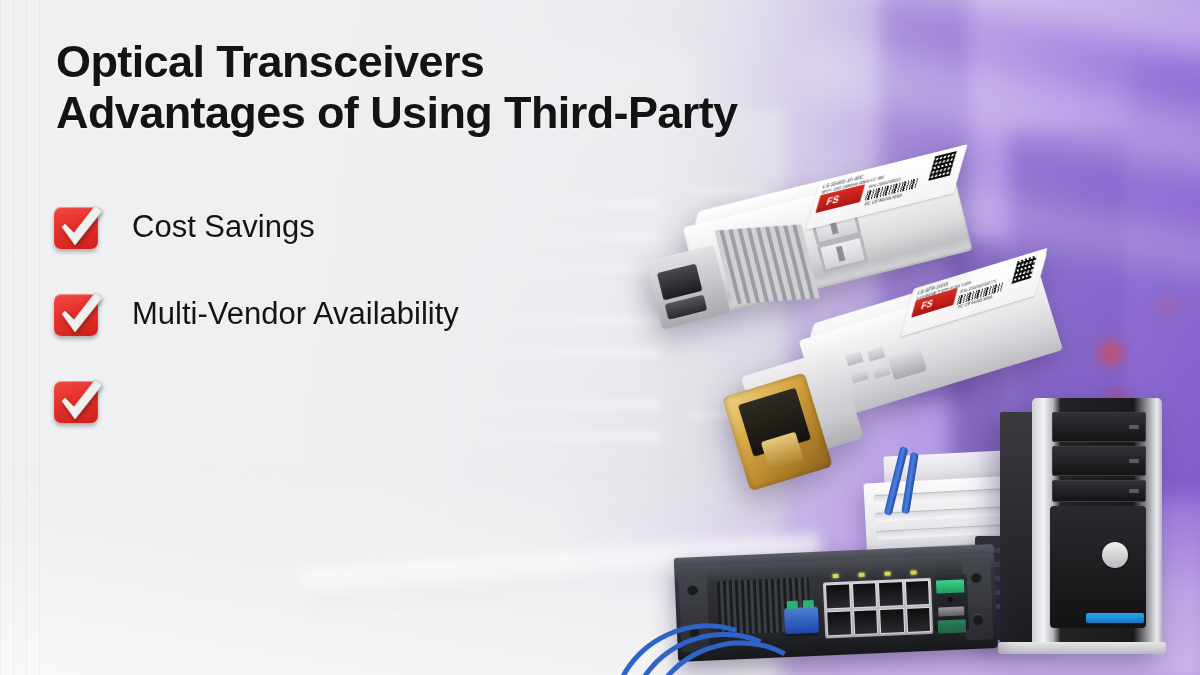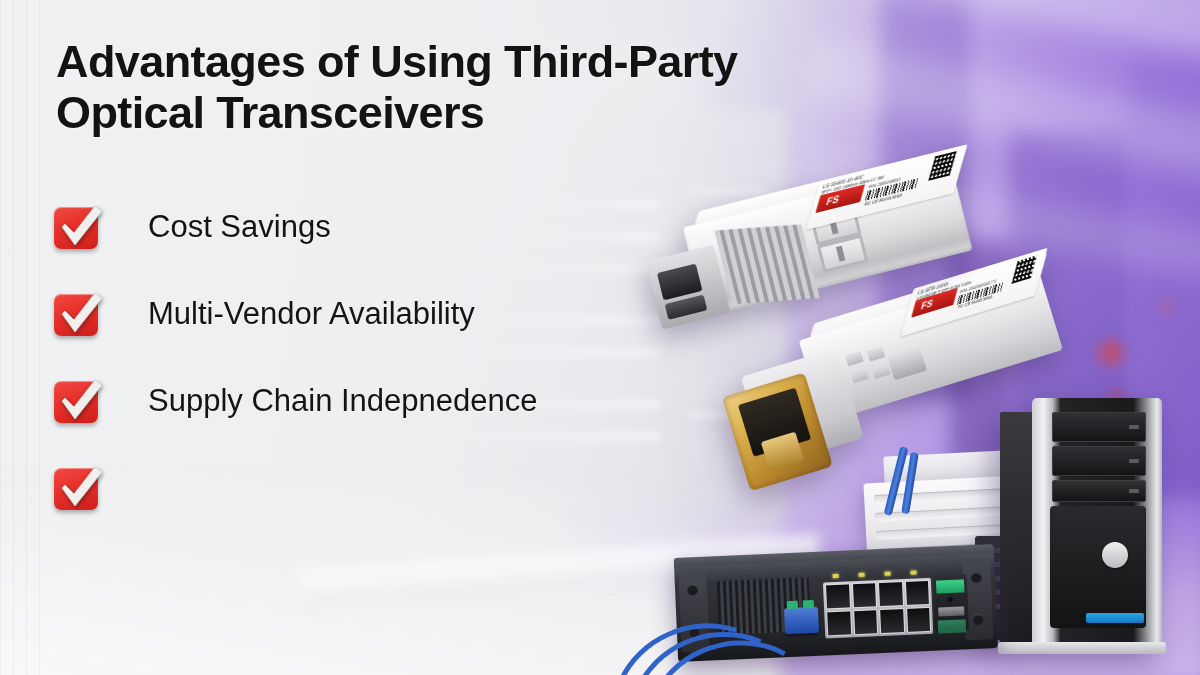--- a/index.html
+++ b/index.html
@@ -85,21 +85,21 @@
 
   
   .list{position:absolute;left:52px;top:200px;}
   .item{display:flex;align-items:center;height:54px;margin-bottom:33px;}
   .cbox{position:relative;width:50px;height:48px;flex:0 0 50px;}
   .cbox .sq{position:absolute;left:2px;top:4px;width:44px;height:42px;border-radius:7px;
     background:linear-gradient(160deg,#ef4a44 0%,#e8322c 40%,#cf1f1b 100%);
     box-shadow:0 3px 4px rgba(0,0,0,.28), inset 0 1px 1px rgba(255,255,255,.45);}
   .cbox svg{position:absolute;left:0;top:-4px;width:52px;height:54px;
     filter:drop-shadow(1px 2px 2px rgba(0,0,0,.35));}
-  .label{font-size:31px;color:#141414;margin-left:46px;white-space:nowrap;
+  .label{font-size:31px;color:#141414;margin-left:30px;white-space:nowrap;
     text-shadow:0 1px 1px rgba(255,255,255,.6);}
 
   
   .mod{position:absolute;filter:drop-shadow(-6px 10px 14px rgba(60,40,90,.35));}
   .mod1{left:648px;top:176px;width:320px;height:150px;transform:rotate(-14deg);}
   .body1{position:absolute;left:44px;top:22px;width:276px;height:92px;border-radius:4px;
     background:linear-gradient(180deg,#fdfdfd 0%,#f2f2f3 26%,#dcdcde 62%,#c0c0c4 86%,#d9d9dc 100%);
     box-shadow:inset 0 -2px 3px rgba(0,0,0,.15);}
   .top1{position:absolute;left:56px;top:10px;width:268px;height:26px;
     background:linear-gradient(180deg,#ffffff,#e7e7e9);transform:skewX(-30deg);border-radius:3px;}
@@ -400,22 +400,22 @@
       <div class="code" style="left:5px;top:3px;font-size:5.2px">LS-S5400-10-40C</div>
       <div class="code" style="left:5px;top:9px;font-size:4.4px">SFP+ 10G 1550nm 40km LC SM</div>
       <div class="code" style="left:56px;top:15px;font-size:4.2px">P/N: 2001250013</div>
       <div class="code" style="left:57px;top:31px;font-size:4.6px">FC  CE  RoHS  MSA</div>
       <div class="bars" style="left:56px;top:21px;width:52px;height:9px"></div>
       <div class="qr" style="left:120px;top:4px;width:22px;height:22px"></div>
     </div>
   </div>
 
   <div class="headline">
+    <span class="l">Optical Transceivers</span>
     <span class="l">Advantages of Using Third-Party</span>
-    <span class="l">Optical Transceivers</span>
   </div>
 
   <div class="list">
 
     <div class="item">
       <div class="cbox">
         <div class="sq"></div>
         <svg viewBox="0 0 52 54">
           <path d="M10 28 L13 25 L22 34 L43 7 L50 12 L23 46 Z" fill="#f0f0ef" stroke="#cfcfcd" stroke-width="1"></path>
         </svg>
@@ -426,33 +426,24 @@
     <div class="item">
       <div class="cbox">
         <div class="sq"></div>
         <svg viewBox="0 0 52 54">
           <path d="M10 28 L13 25 L22 34 L43 7 L50 12 L23 46 Z" fill="#f0f0ef" stroke="#cfcfcd" stroke-width="1"></path>
         </svg>
       </div>
       <div class="label">Multi-Vendor Availability</div>
     </div>
 
+
     <div class="item">
       <div class="cbox">
         <div class="sq"></div>
         <svg viewBox="0 0 52 54">
           <path d="M10 28 L13 25 L22 34 L43 7 L50 12 L23 46 Z" fill="#f0f0ef" stroke="#cfcfcd" stroke-width="1"></path>
         </svg>
       </div>
-      <div class="label">Supply Chain Indepnedence</div>
-    </div>
-
-    <div class="item">
-      <div class="cbox">
-        <div class="sq"></div>
-        <svg viewBox="0 0 52 54">
-          <path d="M10 28 L13 25 L22 34 L43 7 L50 12 L23 46 Z" fill="#f0f0ef" stroke="#cfcfcd" stroke-width="1"></path>
-        </svg>
-      </div>
     </div>
 
   </div>
 </div>
 
 </body></html>

